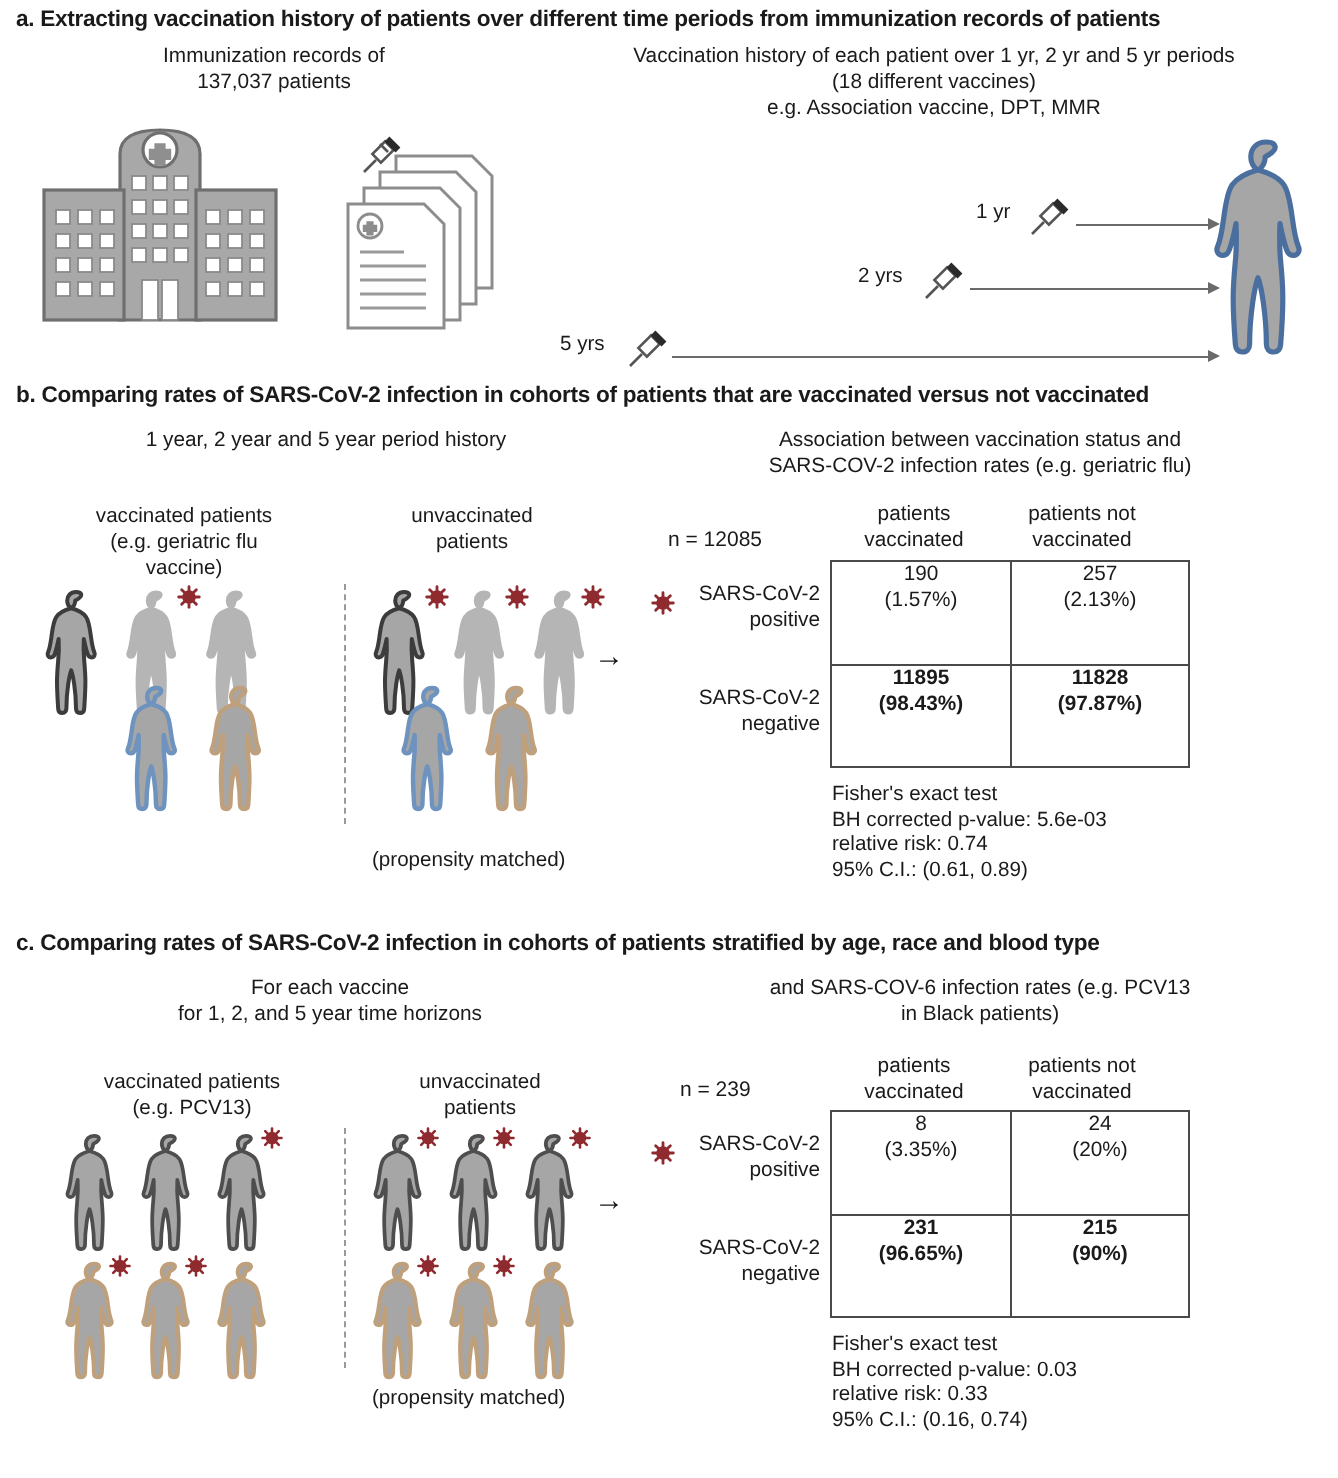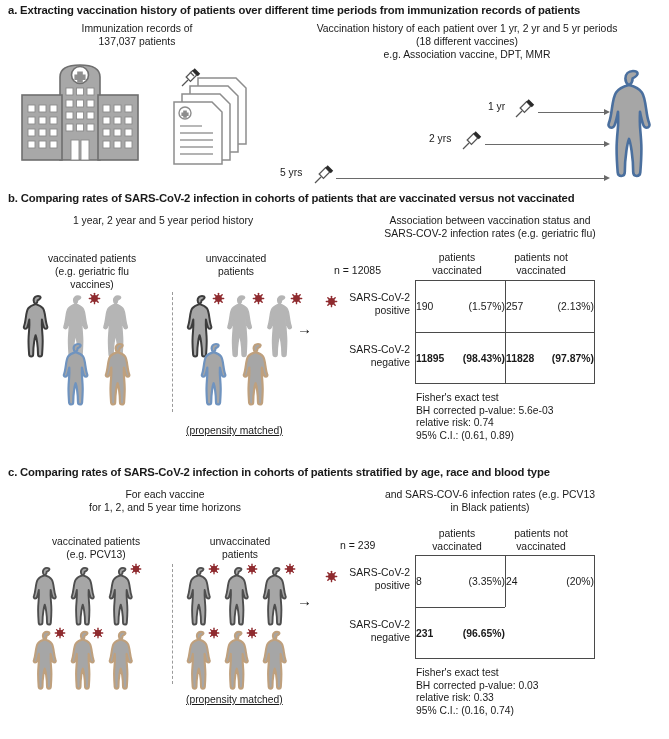--- a/index.html
+++ b/index.html
@@ -28,32 +28,32 @@
   .tl-line{position:absolute;height:1px;background:#6a6a6a;}
   .tl-arrow{position:absolute;width:0;height:0;
     border-top:3.5px solid transparent;border-bottom:3.5px solid transparent;
     border-left:6px solid #6a6a6a;}
   .syringe{position:absolute;width:26px;height:26px;}
   .bodyicon{position:absolute;}
 
   
   .group-cap{font-size:10.3px;text-align:center;line-height:13px;position:absolute;}
   .divider{position:absolute;width:0;border-left:1.4px dashed #9a9a9a;}
-  .pm{position:absolute;font-size:10.3px;white-space:nowrap;text-decoration:underline;}
+  .pm{position:absolute;font-size:10.3px;white-space:nowrap;}
   .bigarrow{position:absolute;font-size:15px;color:#111;}
 
   .person{position:absolute;}
   .virus{position:absolute;width:13px;height:13px;}
   .virus.sm{width:12px;height:12px;}
   .n-eq{position:absolute;font-size:10.5px;white-space:nowrap;}
   .colhead{position:absolute;font-size:10.4px;text-align:center;line-height:12.5px;}
   .rowlab{position:absolute;font-size:10.4px;text-align:right;line-height:12.5px;}
   .grid{position:absolute;border:1.6px solid #4a4a4a;box-sizing:border-box;
         display:grid;grid-template-columns:1fr 1fr;grid-template-rows:1fr 1fr;}
-  .cell{display:flex;flex-direction:row;align-items:center;justify-content:space-between;
+  .cell{display:flex;flex-direction:column;align-items:center;justify-content:flex-start;
         font-size:10.4px;line-height:13px;box-sizing:border-box;}
   .cell.b{border-left:1.3px solid #4a4a4a;}
   .cell.t{border-top:1.6px solid #4a4a4a;font-weight:bold;}
   .stats{position:absolute;font-size:10.3px;line-height:12.6px;white-space:nowrap;}
 </style>
 </head>
 <body>
 
 <div class="panel" id="panelA">
   <div class="panel-title">a. Extracting vaccination history of patients over different time periods from immunization records of patients</div>
@@ -197,21 +197,21 @@
     <div>1 year, 2 year and 5 year period history</div>
   </div>
   <div class="sub" style="position:absolute;left:330px;top:22px;width:320px;">
     <div>Association between vaccination status and</div>
     <div>SARS-COV-2 infection rates (e.g. geriatric flu)</div>
   </div>
 
   <div class="group-cap" style="left:22px;top:60px;width:140px;">
     <div>vaccinated patients</div>
     <div>(e.g. geriatric flu</div>
-    <div>vaccines)</div>
+    <div>vaccine)</div>
   </div>
   <div class="group-cap" style="left:176px;top:60px;width:120px;">
     <div>unvaccinated</div>
     <div>patients</div>
   </div>
 
   <div class="divider" style="left:172px;top:100px;height:120px;"></div>
   <div class="pm" style="left:186px;top:233px;">(propensity matched)</div>
   <div class="bigarrow" style="left:297px;top:128px;">→</div>
 
@@ -588,20 +588,24 @@
       <span>(3.35%)</span>
     </div>
     <div class="cell b">
       <span>24</span>
       <span>(20%)</span>
     </div>
     <div class="cell t">
       <span>231</span>
       <span>(96.65%)</span>
     </div>
+    <div class="cell b t">
+      <span>215</span>
+      <span>(90%)</span>
+    </div>
   </div>
   <div class="stats" style="left:416px;top:201px;">
     <div>Fisher's exact test</div>
     <div>BH corrected p-value: 0.03</div>
     <div>relative risk: 0.33</div>
     <div>95% C.I.: (0.16, 0.74)</div>
   </div>
 </div>
 
 </body></html>

